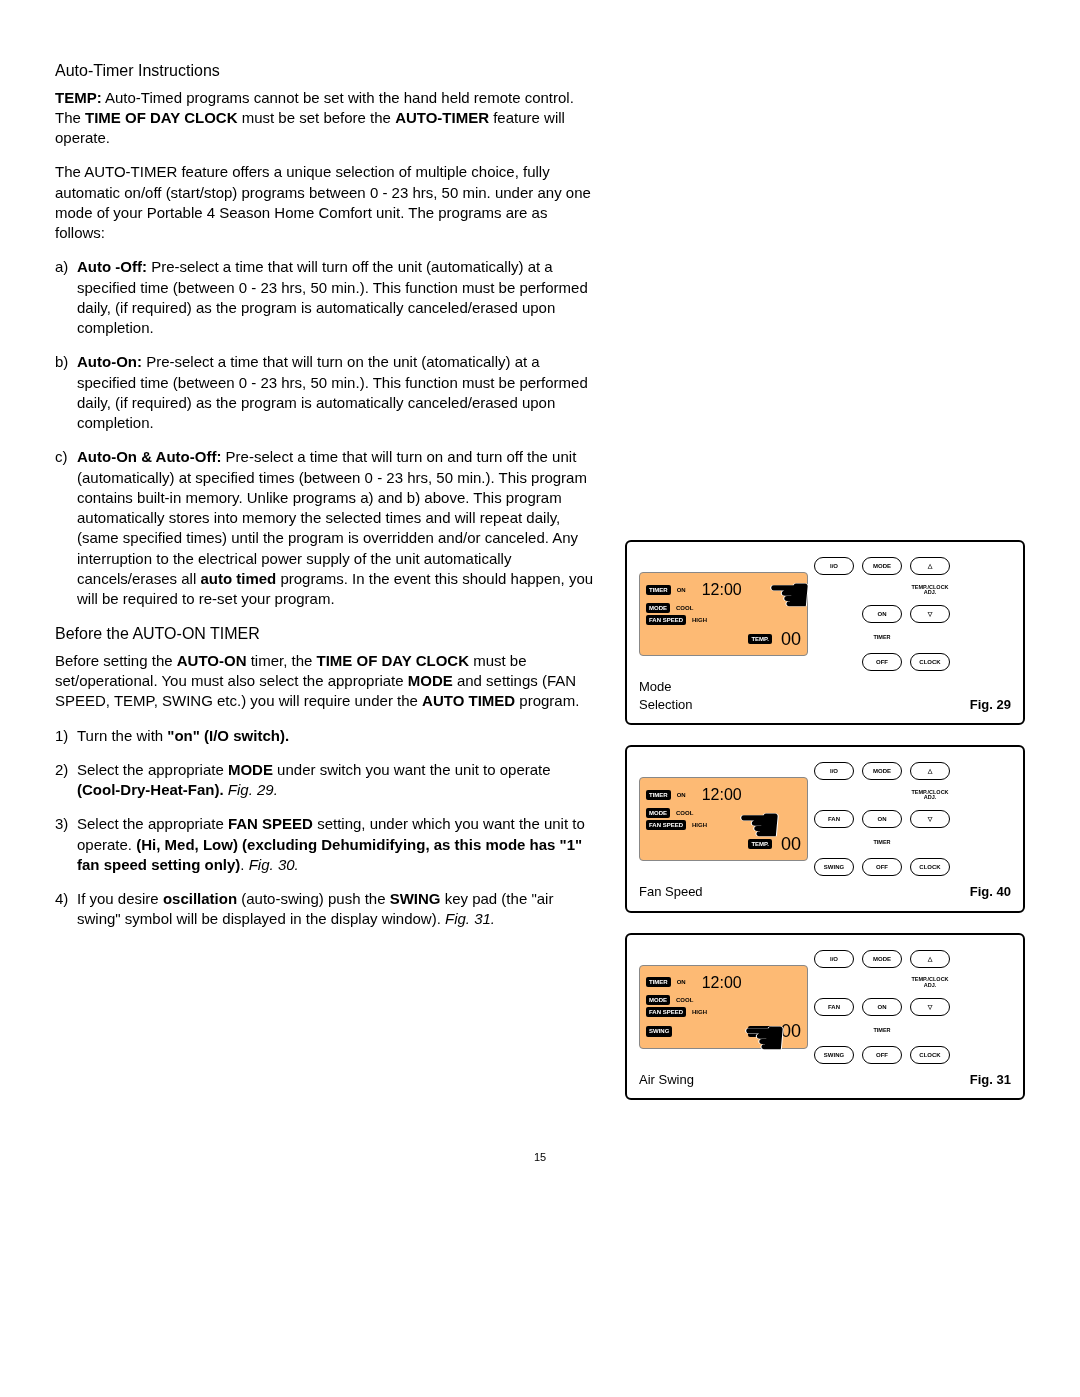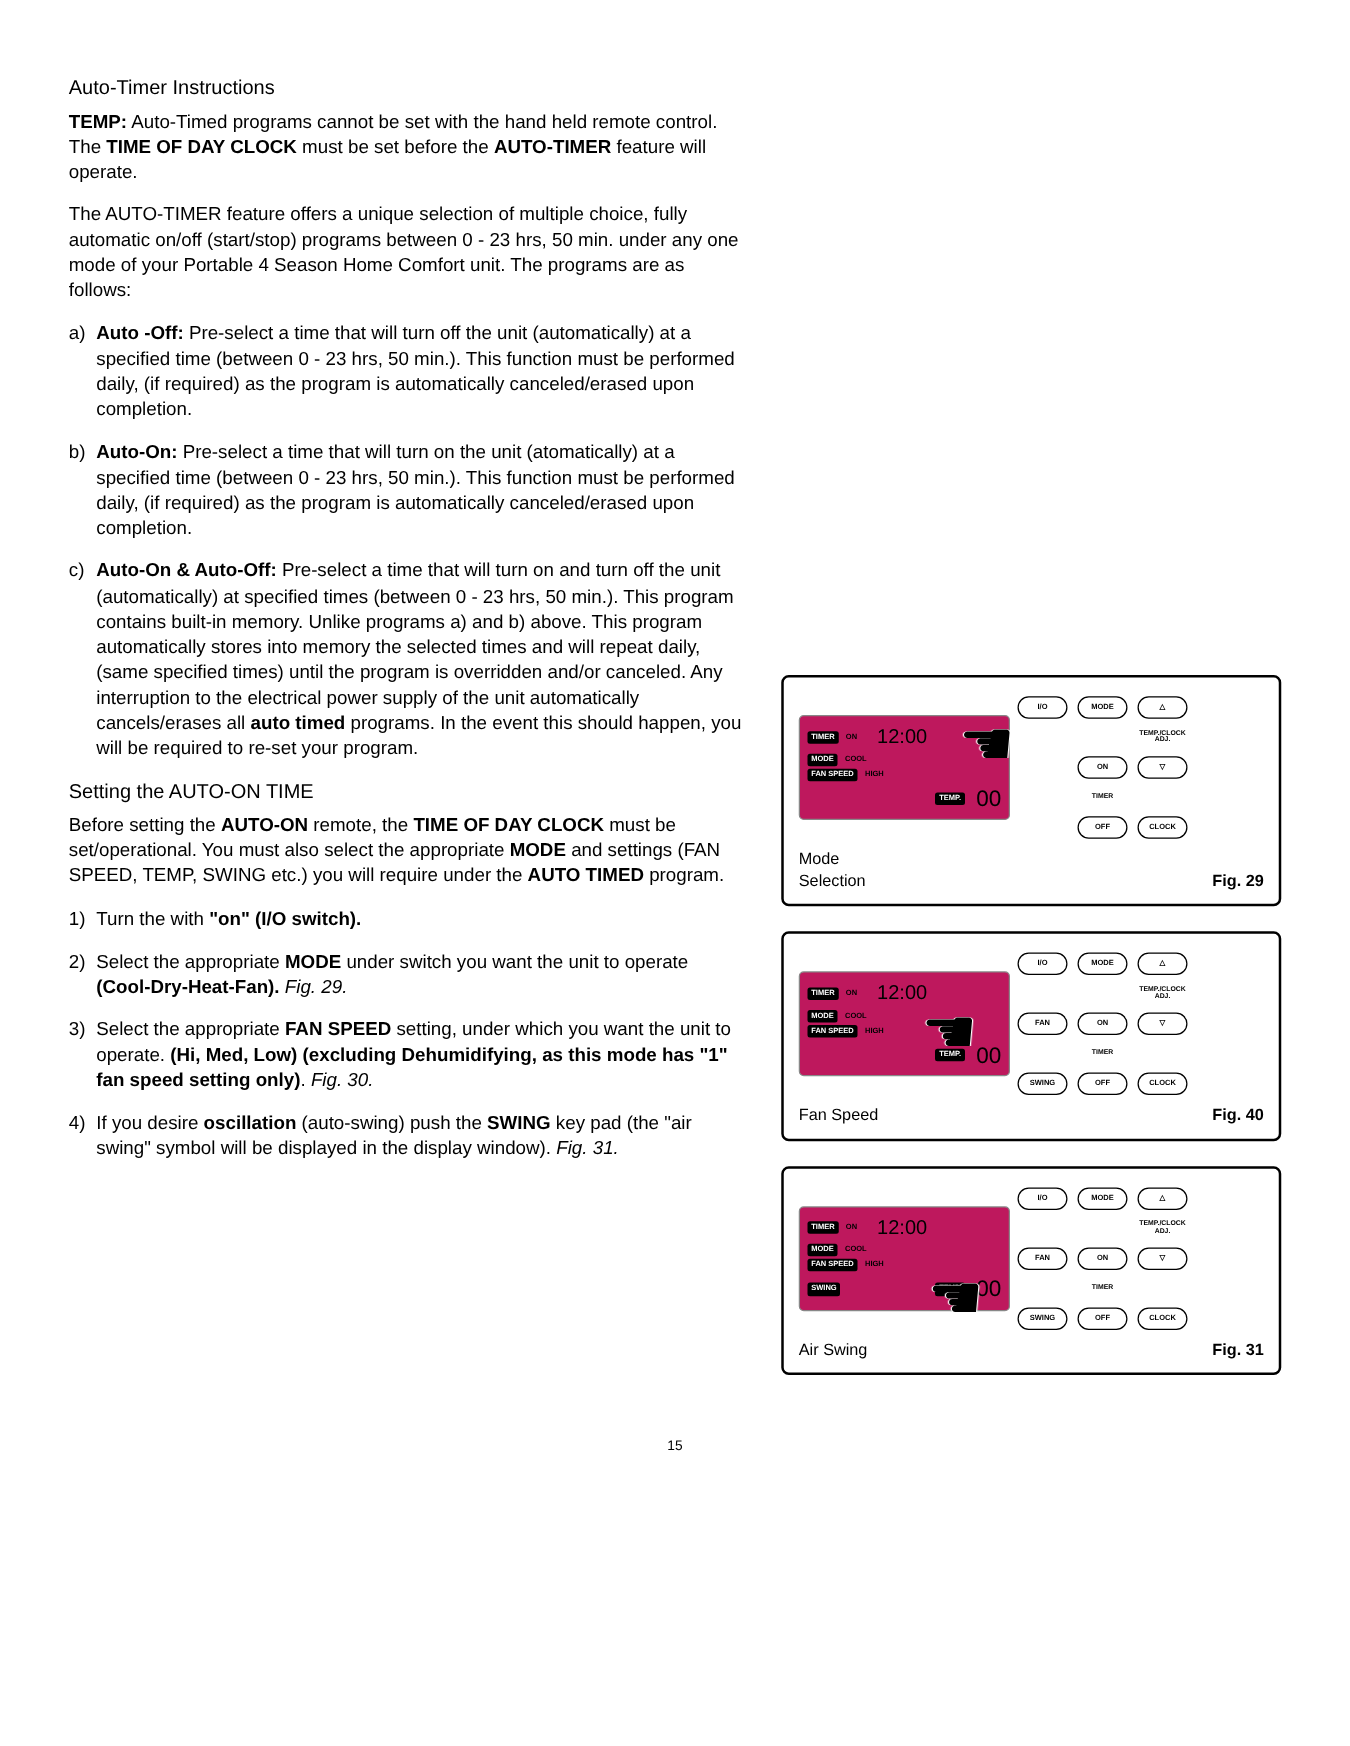--- a/index.html
+++ b/index.html
@@ -28,21 +28,21 @@
     border-radius: 6px;
     padding: 14px 12px 10px 12px;
     margin-bottom: 20px;
   }
   .panel {
     display: flex;
     align-items: center;
     gap: 6px;
   }
   .lcd {
-    background: #be185d;
+    background: #fdba74;
     border: 1px solid #888;
     border-radius: 4px;
     padding: 6px 6px 2px 6px;
     font-size: 8px;
     position: relative;
     width: 155px;
   }
   .lcd-row { display: flex; align-items: center; margin-bottom: 2px; gap: 3px; }
   .tag {
     background: #000; color: #fff;
@@ -103,23 +103,23 @@
       <div class="li">
         <div class="marker">b)</div>
         <div class="body"><b>Auto-On:</b><span>  Pre-select a time that will turn on the unit (atomatically) at a specified time (between 0 - 23 hrs, 50 min.).  This function must be performed daily, (if required) as the program is automatically canceled/erased upon completion.</span></div>
       </div>
       <div class="li">
         <div class="marker">c)</div>
         <div class="body"><b>Auto-On &amp; Auto-Off:</b><span>  Pre-select a time that will turn on and turn off the unit (automatically) at specified times (between 0 - 23 hrs, 50 min.).  This program contains built-in memory.  Unlike programs a) and b) above.  This program automatically stores into memory the selected times and will repeat daily, (same specified times) until the program is overridden and/or canceled.  Any interruption to the electrical power supply of the unit automatically cancels/erases all </span><b>auto timed</b><span> programs.  In the event this should happen, you will be required to re-set your program.</span></div>
       </div>
     </div>
 
-    <h2>Setting the AUTO-ON TIME</h2>
+    <h2>Before the AUTO-ON TIMER</h2>
     <p>
-      <span>Before setting the </span><b>AUTO-ON</b><span> remote, the </span><b>TIME OF DAY CLOCK</b><span> must be set/operational.  You must also select the appropriate </span><b>MODE</b><span> and settings (FAN SPEED, TEMP, SWING etc.) you will require under the </span><b>AUTO TIMED</b><span> program.</span>
+      <span>Before setting the </span><b>AUTO-ON</b><span> timer, the </span><b>TIME OF DAY CLOCK</b><span> must be set/operational.  You must also select the appropriate </span><b>MODE</b><span> and settings (FAN SPEED, TEMP, SWING etc.) you will require under the </span><b>AUTO TIMED</b><span> program.</span>
     </p>
 
     <div class="ol">
       <div class="li">
         <div class="marker">1)</div>
         <div class="body"><span>Turn the with </span><b>"on" (I/O switch).</b></div>
       </div>
       <div class="li">
         <div class="marker">2)</div>
         <div class="body"><span>Select the appropriate </span><b>MODE</b><span> under switch you want the unit to operate </span><b>(Cool-Dry-Heat-Fan).</b> <i>Fig. 29.</i></div>

